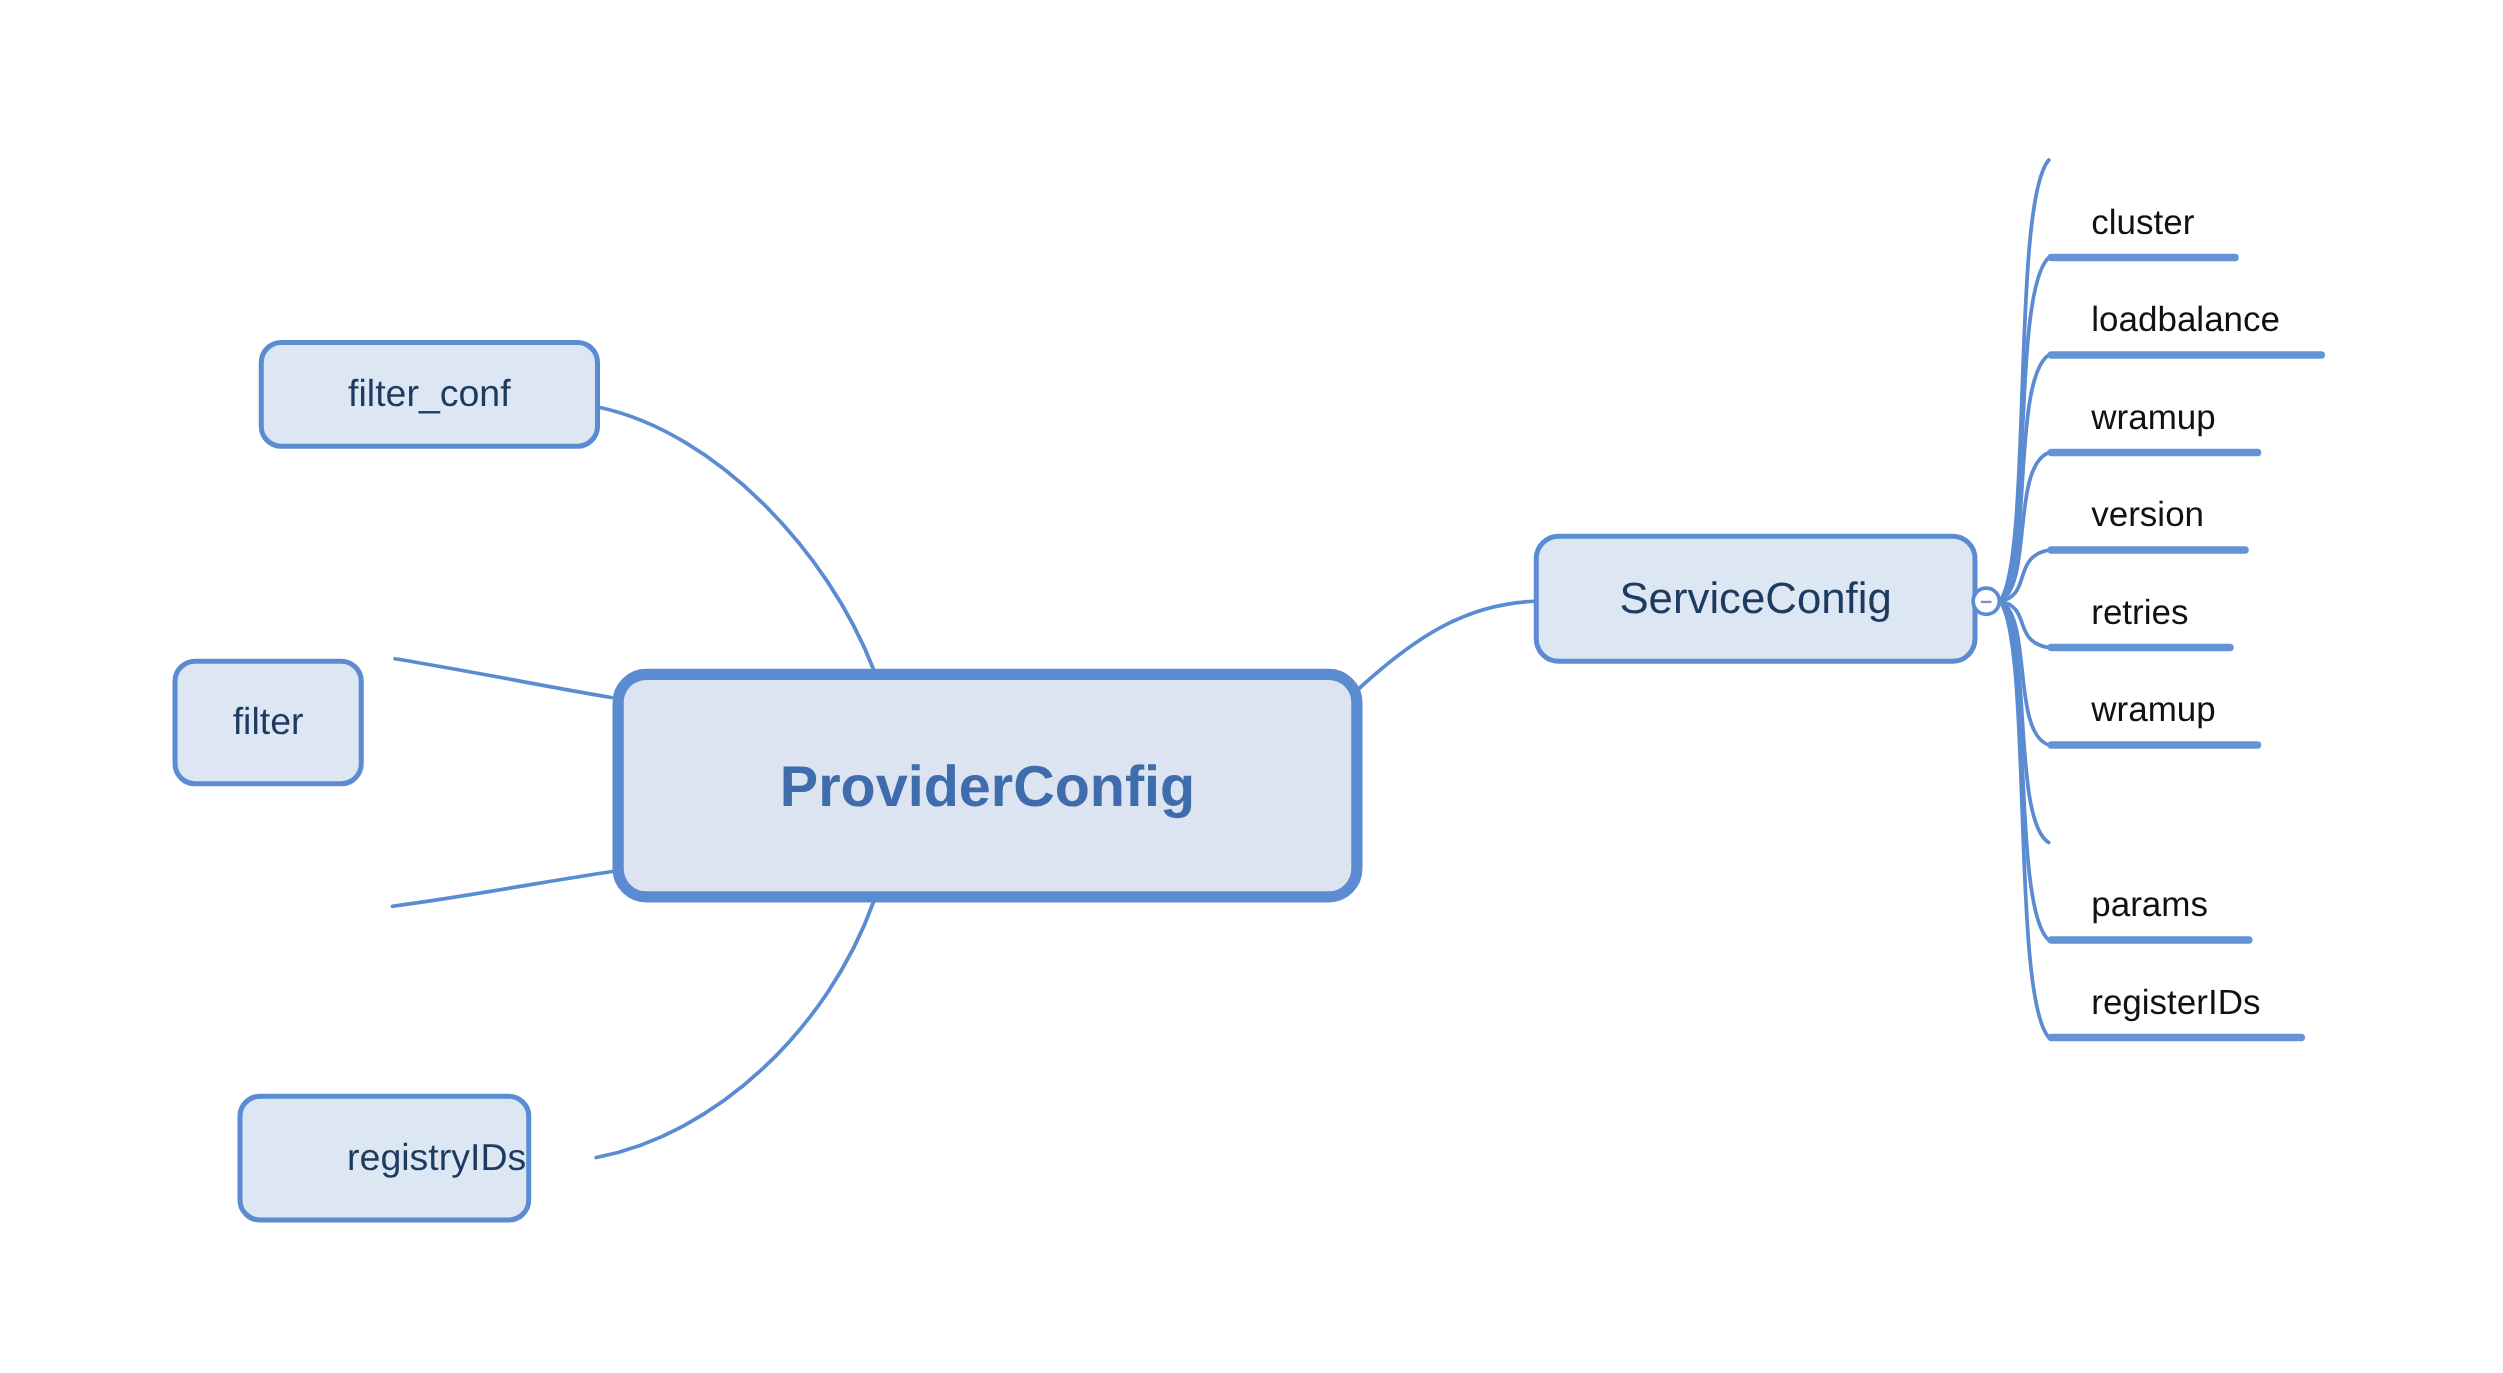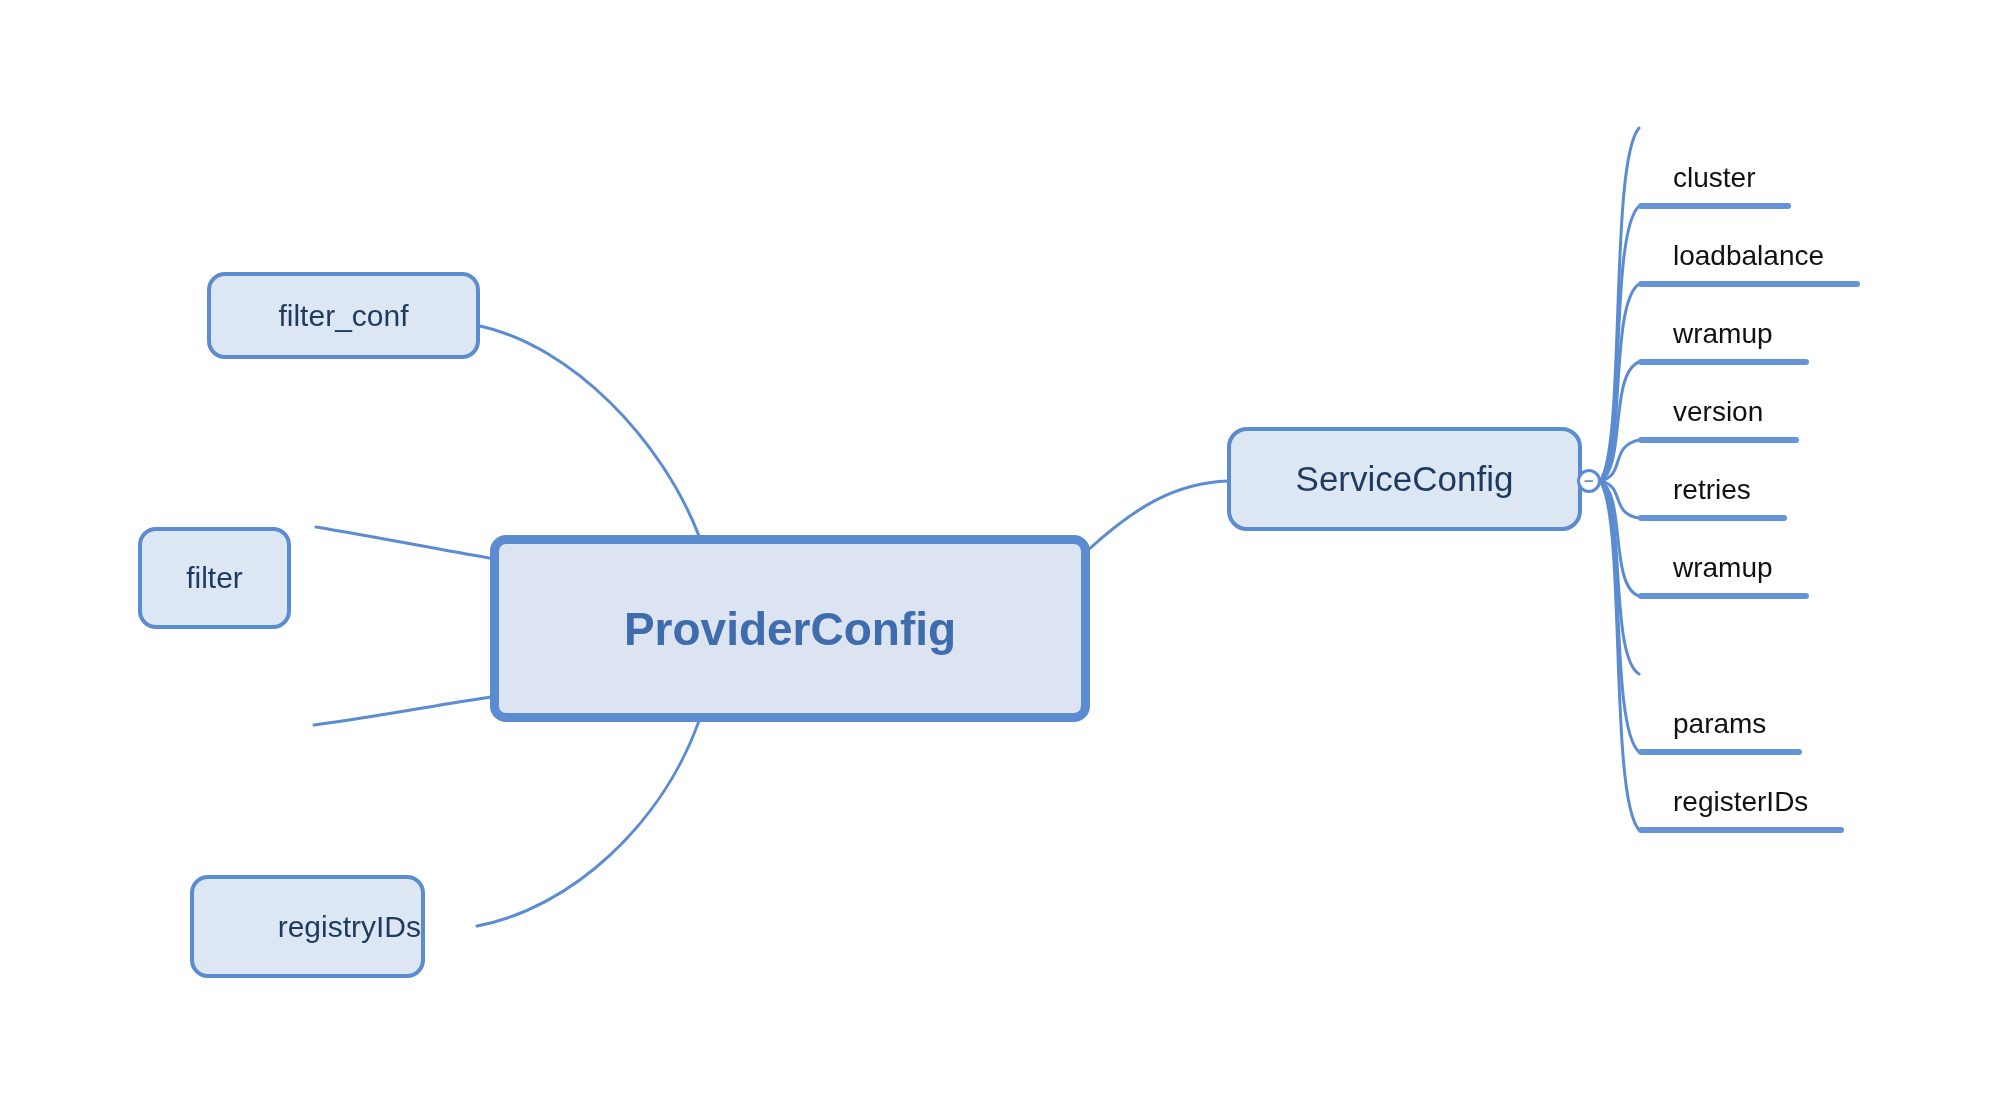--- a/index.html
+++ b/index.html
@@ -30,21 +30,21 @@
     border-radius: 18px;
     display: flex;
     align-items: center;
     justify-content: center;
     color: #1d3b5f;
     font-size: 30px;
     cursor: default;
   }
   .node.root {
     border-width: 9px;
-    border-radius: 16px;
+    border-radius: 27px;
     background: #dce4f2;
     color: #3e6cac;
     font-weight: bold;
     font-size: 46px;
   }
   .node.service { font-size: 35px; border-radius: 20px; }
 
   .n-filterconf  { left: 207px; top: 272px; width: 273px; height: 87px; }
   .n-filter      { left: 138px; top: 479px; width: 153px; height: 102px; margin-top: 48px; }
   .n-register    { left:  85px; top: 673px; width: 230px; height: 105px; }

